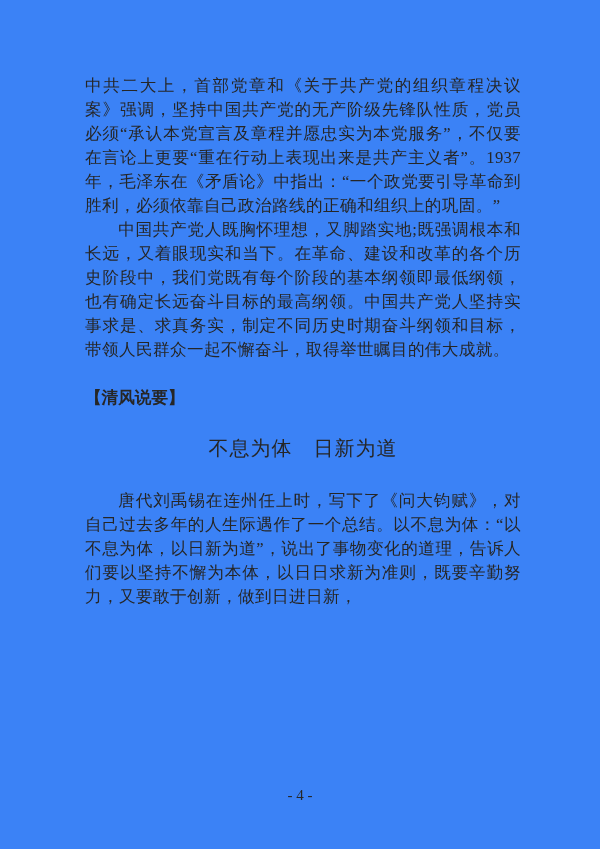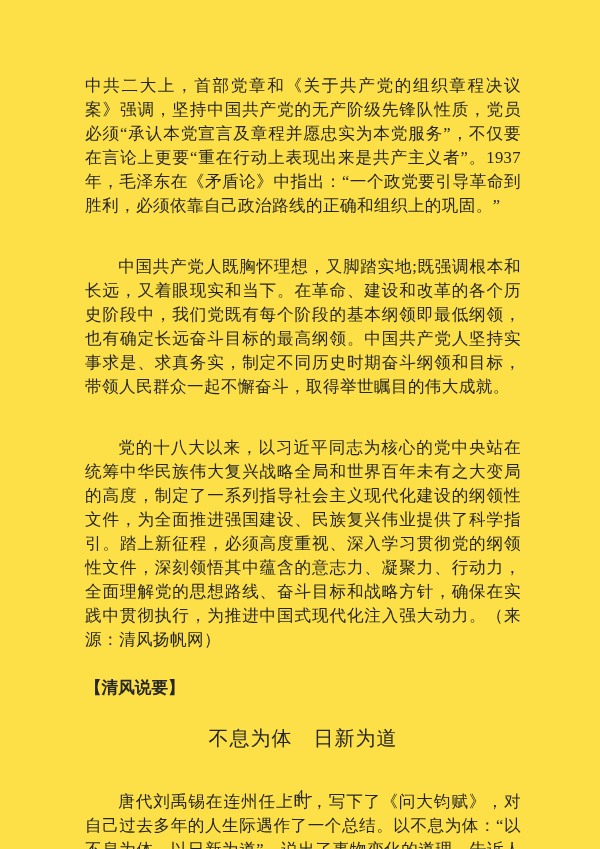--- a/index.html
+++ b/index.html
@@ -4,41 +4,40 @@
 <style>
   html, body {
     margin: 0;
     padding: 0;
     background: #ffffff;
   }
   .page {
     position: relative;
     width: 600px;
     height: 849px;
-    background: #fde047;
+    background: #3b82f6;
     overflow: hidden;
     font-family: "Liberation Serif", "DejaVu Serif", serif;
     color: #262626;
   }
   .content {
     position: absolute;
     left: 85px;
     top: 74px;
     width: 436px;
   }
   p.body-text {
     margin: 0;
     font-size: 16.6px;
     line-height: 24px;
     text-align: justify;
     letter-spacing: 0.4px;
   }
   p.indent {
     text-indent: 2em;
-    margin-top: 37px;
   }
   .section-header {
     margin: 24px 0 6px 0;
     font-size: 16.6px;
     line-height: 24px;
     font-weight: bold;
     text-align: left;
   }
   .article-title {
     margin: 23px 0 26px 0;
@@ -59,19 +58,18 @@
     color: #262626;
   }
 </style>
 </head>
 <body>
 
 <div class="page">
   <div class="content">
     <p class="body-text">中共二大上，首部党章和《关于共产党的组织章程决议案》强调，坚持中国共产党的无产阶级先锋队性质，党员必须“承认本党宣言及章程并愿忠实为本党服务”，不仅要在言论上更要“重在行动上表现出来是共产主义者”。1937 年，毛泽东在《矛盾论》中指出：“一个政党要引导革命到胜利，必须依靠自己政治路线的正确和组织上的巩固。”</p>
     <p class="body-text indent">中国共产党人既胸怀理想，又脚踏实地;既强调根本和长远，又着眼现实和当下。在革命、建设和改革的各个历史阶段中，我们党既有每个阶段的基本纲领即最低纲领，也有确定长远奋斗目标的最高纲领。中国共产党人坚持实事求是、求真务实，制定不同历史时期奋斗纲领和目标，带领人民群众一起不懈奋斗，取得举世瞩目的伟大成就。</p>
-    <p class="body-text indent">党的十八大以来，以习近平同志为核心的党中央站在统筹中华民族伟大复兴战略全局和世界百年未有之大变局的高度，制定了一系列指导社会主义现代化建设的纲领性文件，为全面推进强国建设、民族复兴伟业提供了科学指引。踏上新征程，必须高度重视、深入学习贯彻党的纲领性文件，深刻领悟其中蕴含的意志力、凝聚力、行动力，全面理解党的思想路线、奋斗目标和战略方针，确保在实践中贯彻执行，为推进中国式现代化注入强大动力。（来源：清风扬帆网）</p>
     <h3 class="section-header">【清风说要】</h3>
     <h2 class="article-title">不息为体　日新为道</h2>
     <p class="body-text indent">唐代刘禹锡在连州任上时，写下了《问大钧赋》，对自己过去多年的人生际遇作了一个总结。以不息为体：“以不息为体，以日新为道”，说出了事物变化的道理，告诉人们要以坚持不懈为本体，以日日求新为准则，既要辛勤努力，又要敢于创新，做到日进日新，</p>
   </div>
   <div class="footer">- 4 -</div>
 </div>
 
 </body></html>

